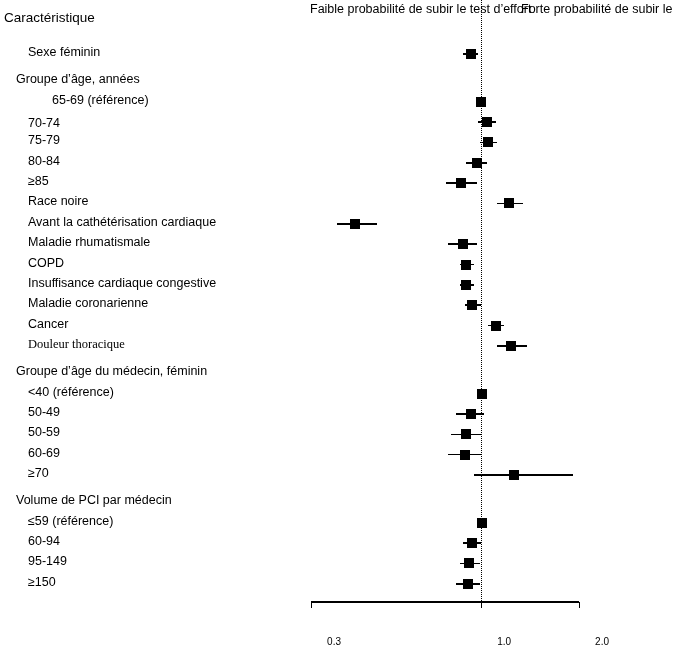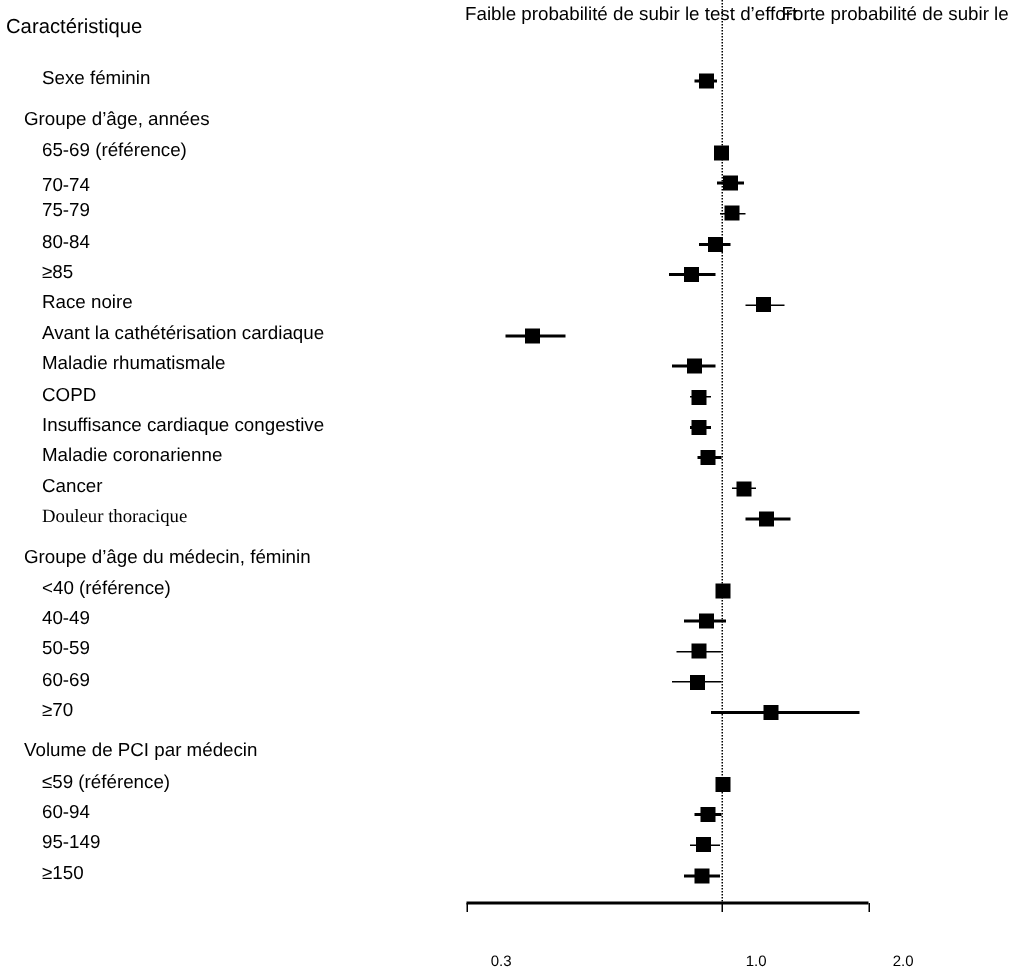--- a/index.html
+++ b/index.html
@@ -115,36 +115,36 @@
 <div id="chart-root">
 
   <div class="hdr-left">Caractéristique</div>
 
   <div class="hdr-col hdr-low">Faible probabilité de subir le test d’effort</div>
   <div class="hdr-col hdr-high">Forte probabilité de subir le test d’effort</div>
 
   <div id="labels">
       <div class="row-label item" style="top: 45px;">Sexe féminin</div>
       <div class="row-label group" style="top: 72.35px;">Groupe d’âge, années</div>
-      <div class="row-label item" style="top: 92.7px;">65-69 (référence)</div>
+      <div class="row-label item" style="top: 92.7px; margin-left: 24px;">65-69 (référence)</div>
       <div class="row-label item" style="top: 116px;">70-74</div>
       <div class="row-label item" style="top: 133.4px;">75-79</div>
       <div class="row-label item" style="top: 153.75px;">80-84</div>
       <div class="row-label item" style="top: 174.1px;">≥85</div>
       <div class="row-label item" style="top: 194.45px;">Race noire</div>
       <div class="row-label item" style="top: 214.8px;">Avant la cathétérisation cardiaque</div>
       <div class="row-label item" style="top: 235.15px;">Maladie rhumatismale</div>
       <div class="row-label item" style="top: 255.5px;">COPD</div>
       <div class="row-label item" style="top: 275.85px;">Insuffisance cardiaque congestive</div>
       <div class="row-label item" style="top: 296.2px;">Maladie coronarienne</div>
       <div class="row-label item" style="top: 316.55px;">Cancer</div>
       <div class="row-label item" style="top: 336.9px; font-family: Liberation Serif, serif;">Douleur thoracique</div>
       <div class="row-label group" style="top: 364.25px;">Groupe d’âge du médecin, féminin</div>
       <div class="row-label item" style="top: 384.6px;">&lt;40 (référence)</div>
-      <div class="row-label item" style="top: 404.95px;">40-49</div>
+      <div class="row-label item" style="top: 404.95px;">50-49</div>
       <div class="row-label item" style="top: 425.3px;">50-59</div>
       <div class="row-label item" style="top: 445.65px;">60-69</div>
       <div class="row-label item" style="top: 466px;">≥70</div>
       <div class="row-label group" style="top: 493.35px; text-align: center;">Volume de PCI par médecin</div>
       <div class="row-label item" style="top: 513.7px;">≤59 (référence)</div>
       <div class="row-label item" style="top: 534.05px;">60-94</div>
       <div class="row-label item" style="top: 554.4px;">95-149</div>
       <div class="row-label item" style="top: 574.75px;">≥150</div>
     </div>
   <div class="plot" id="plot">

